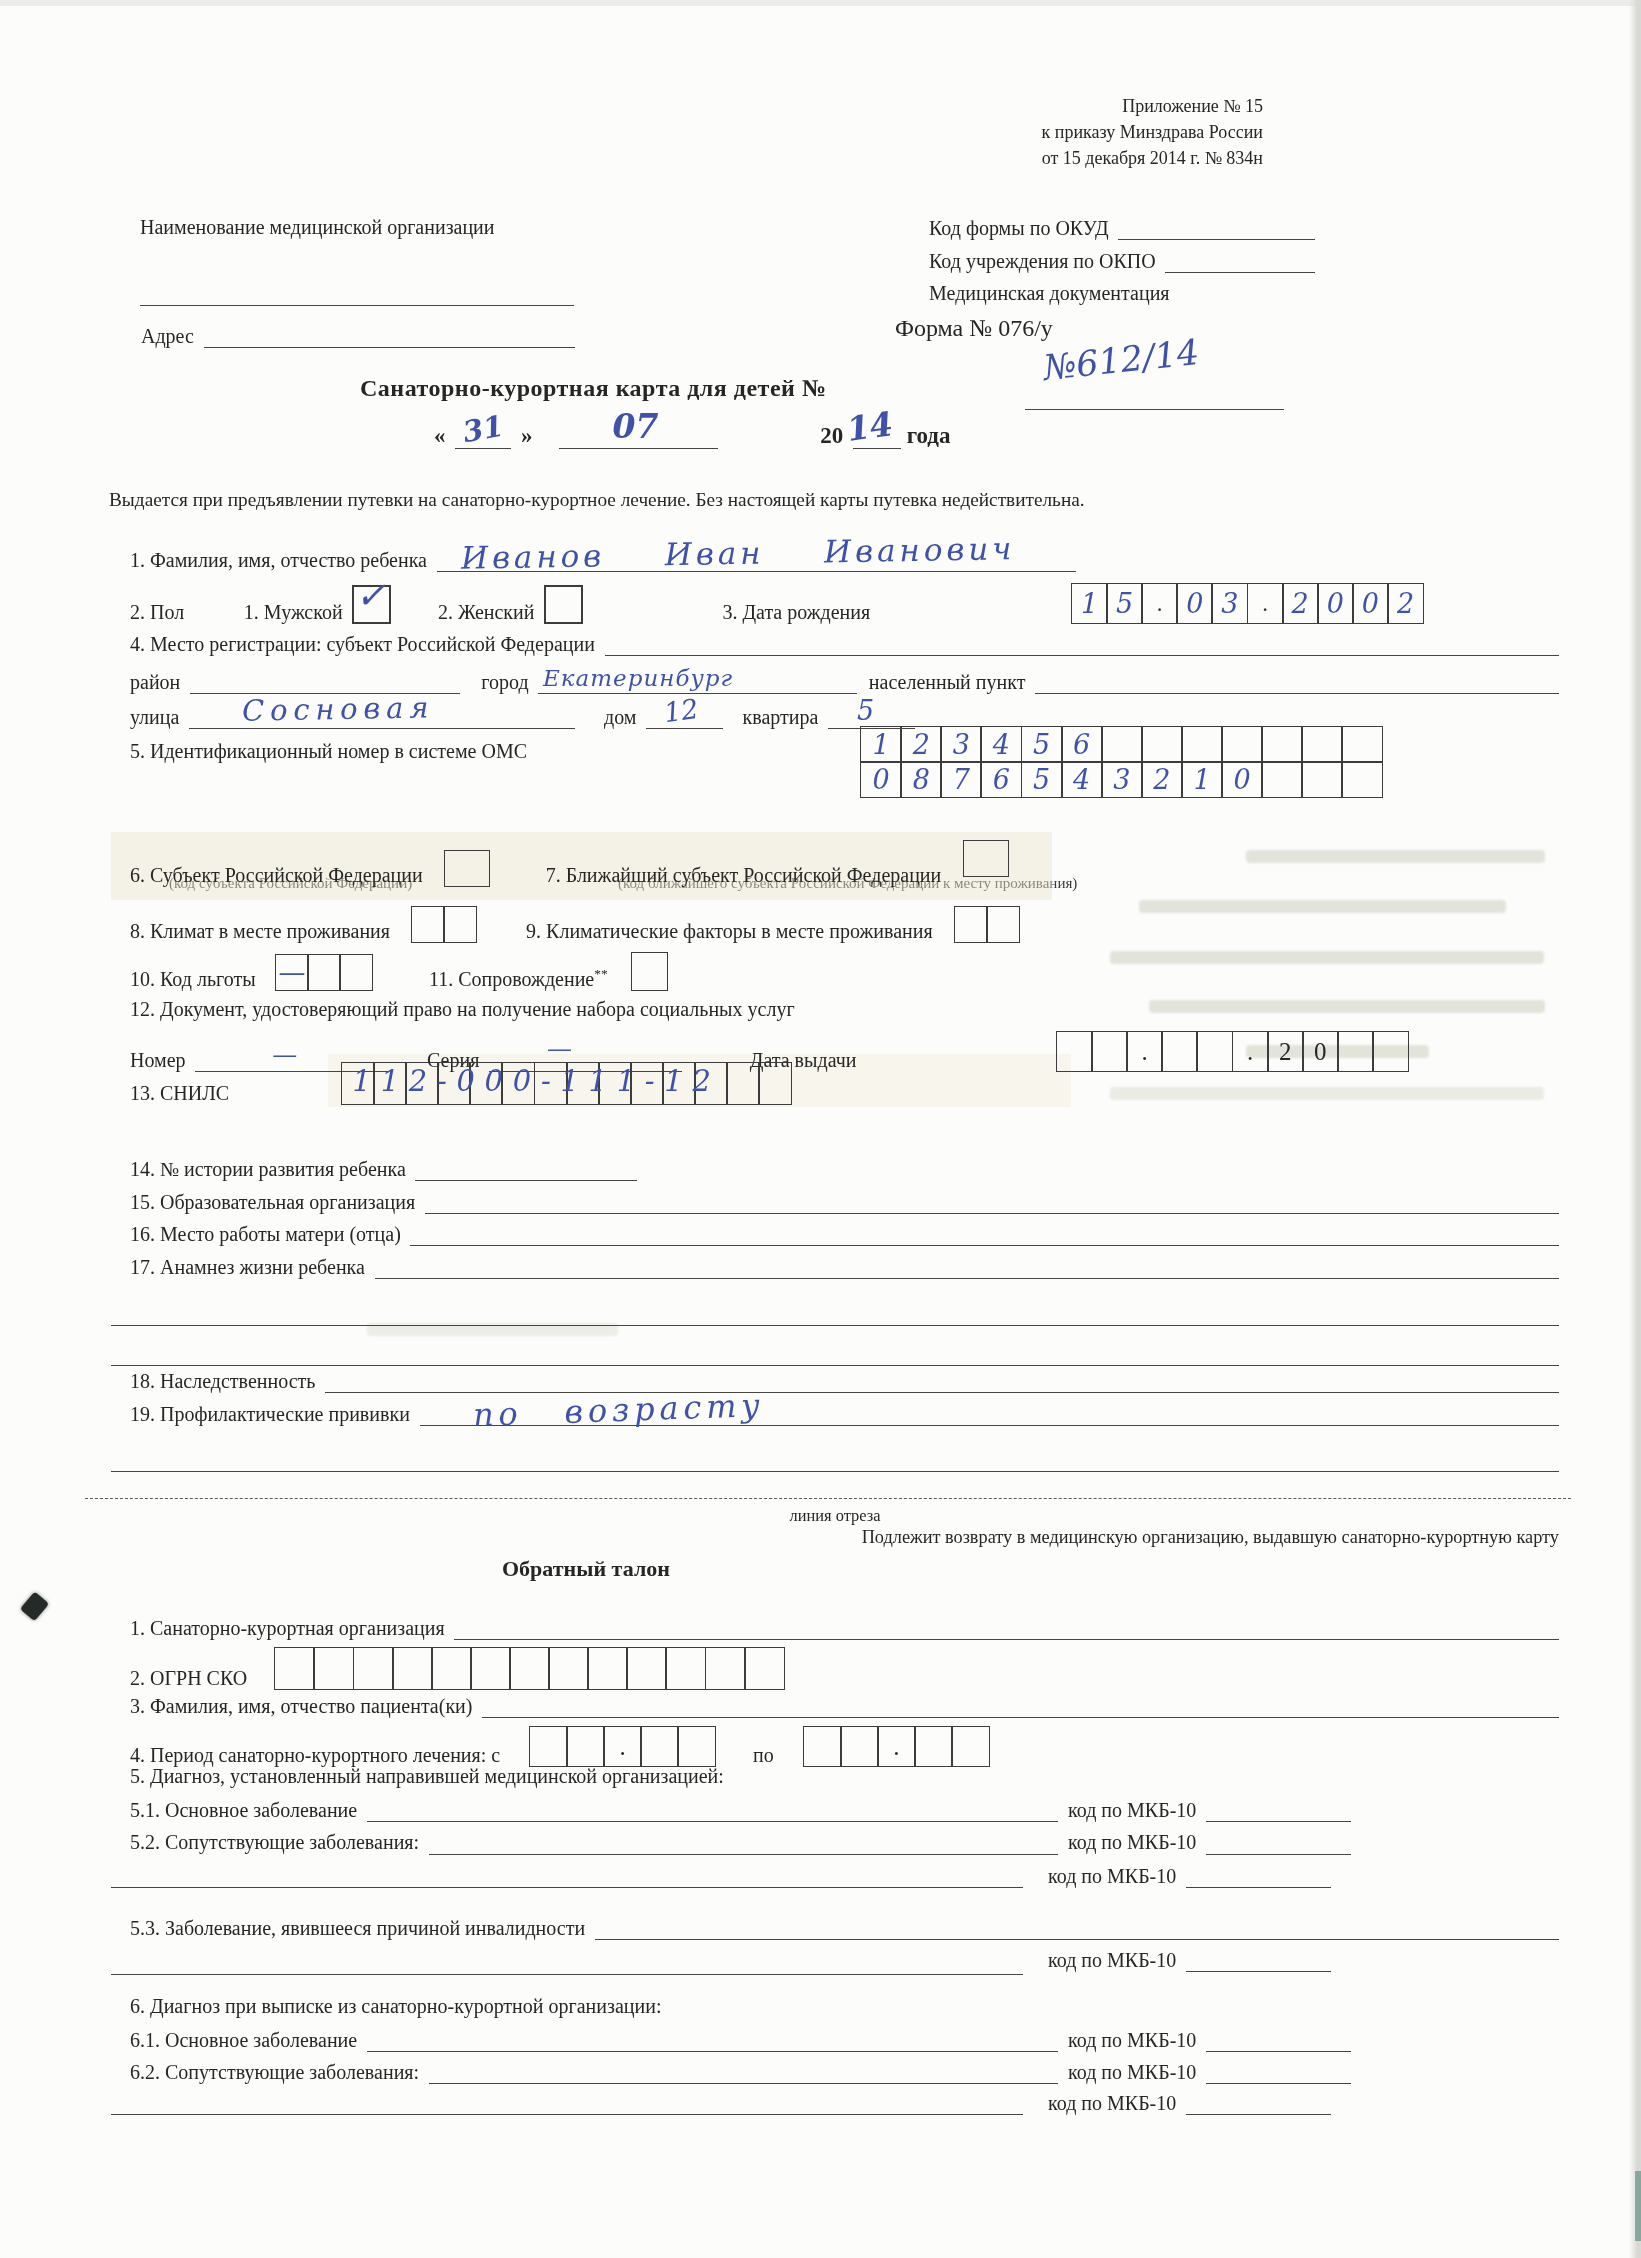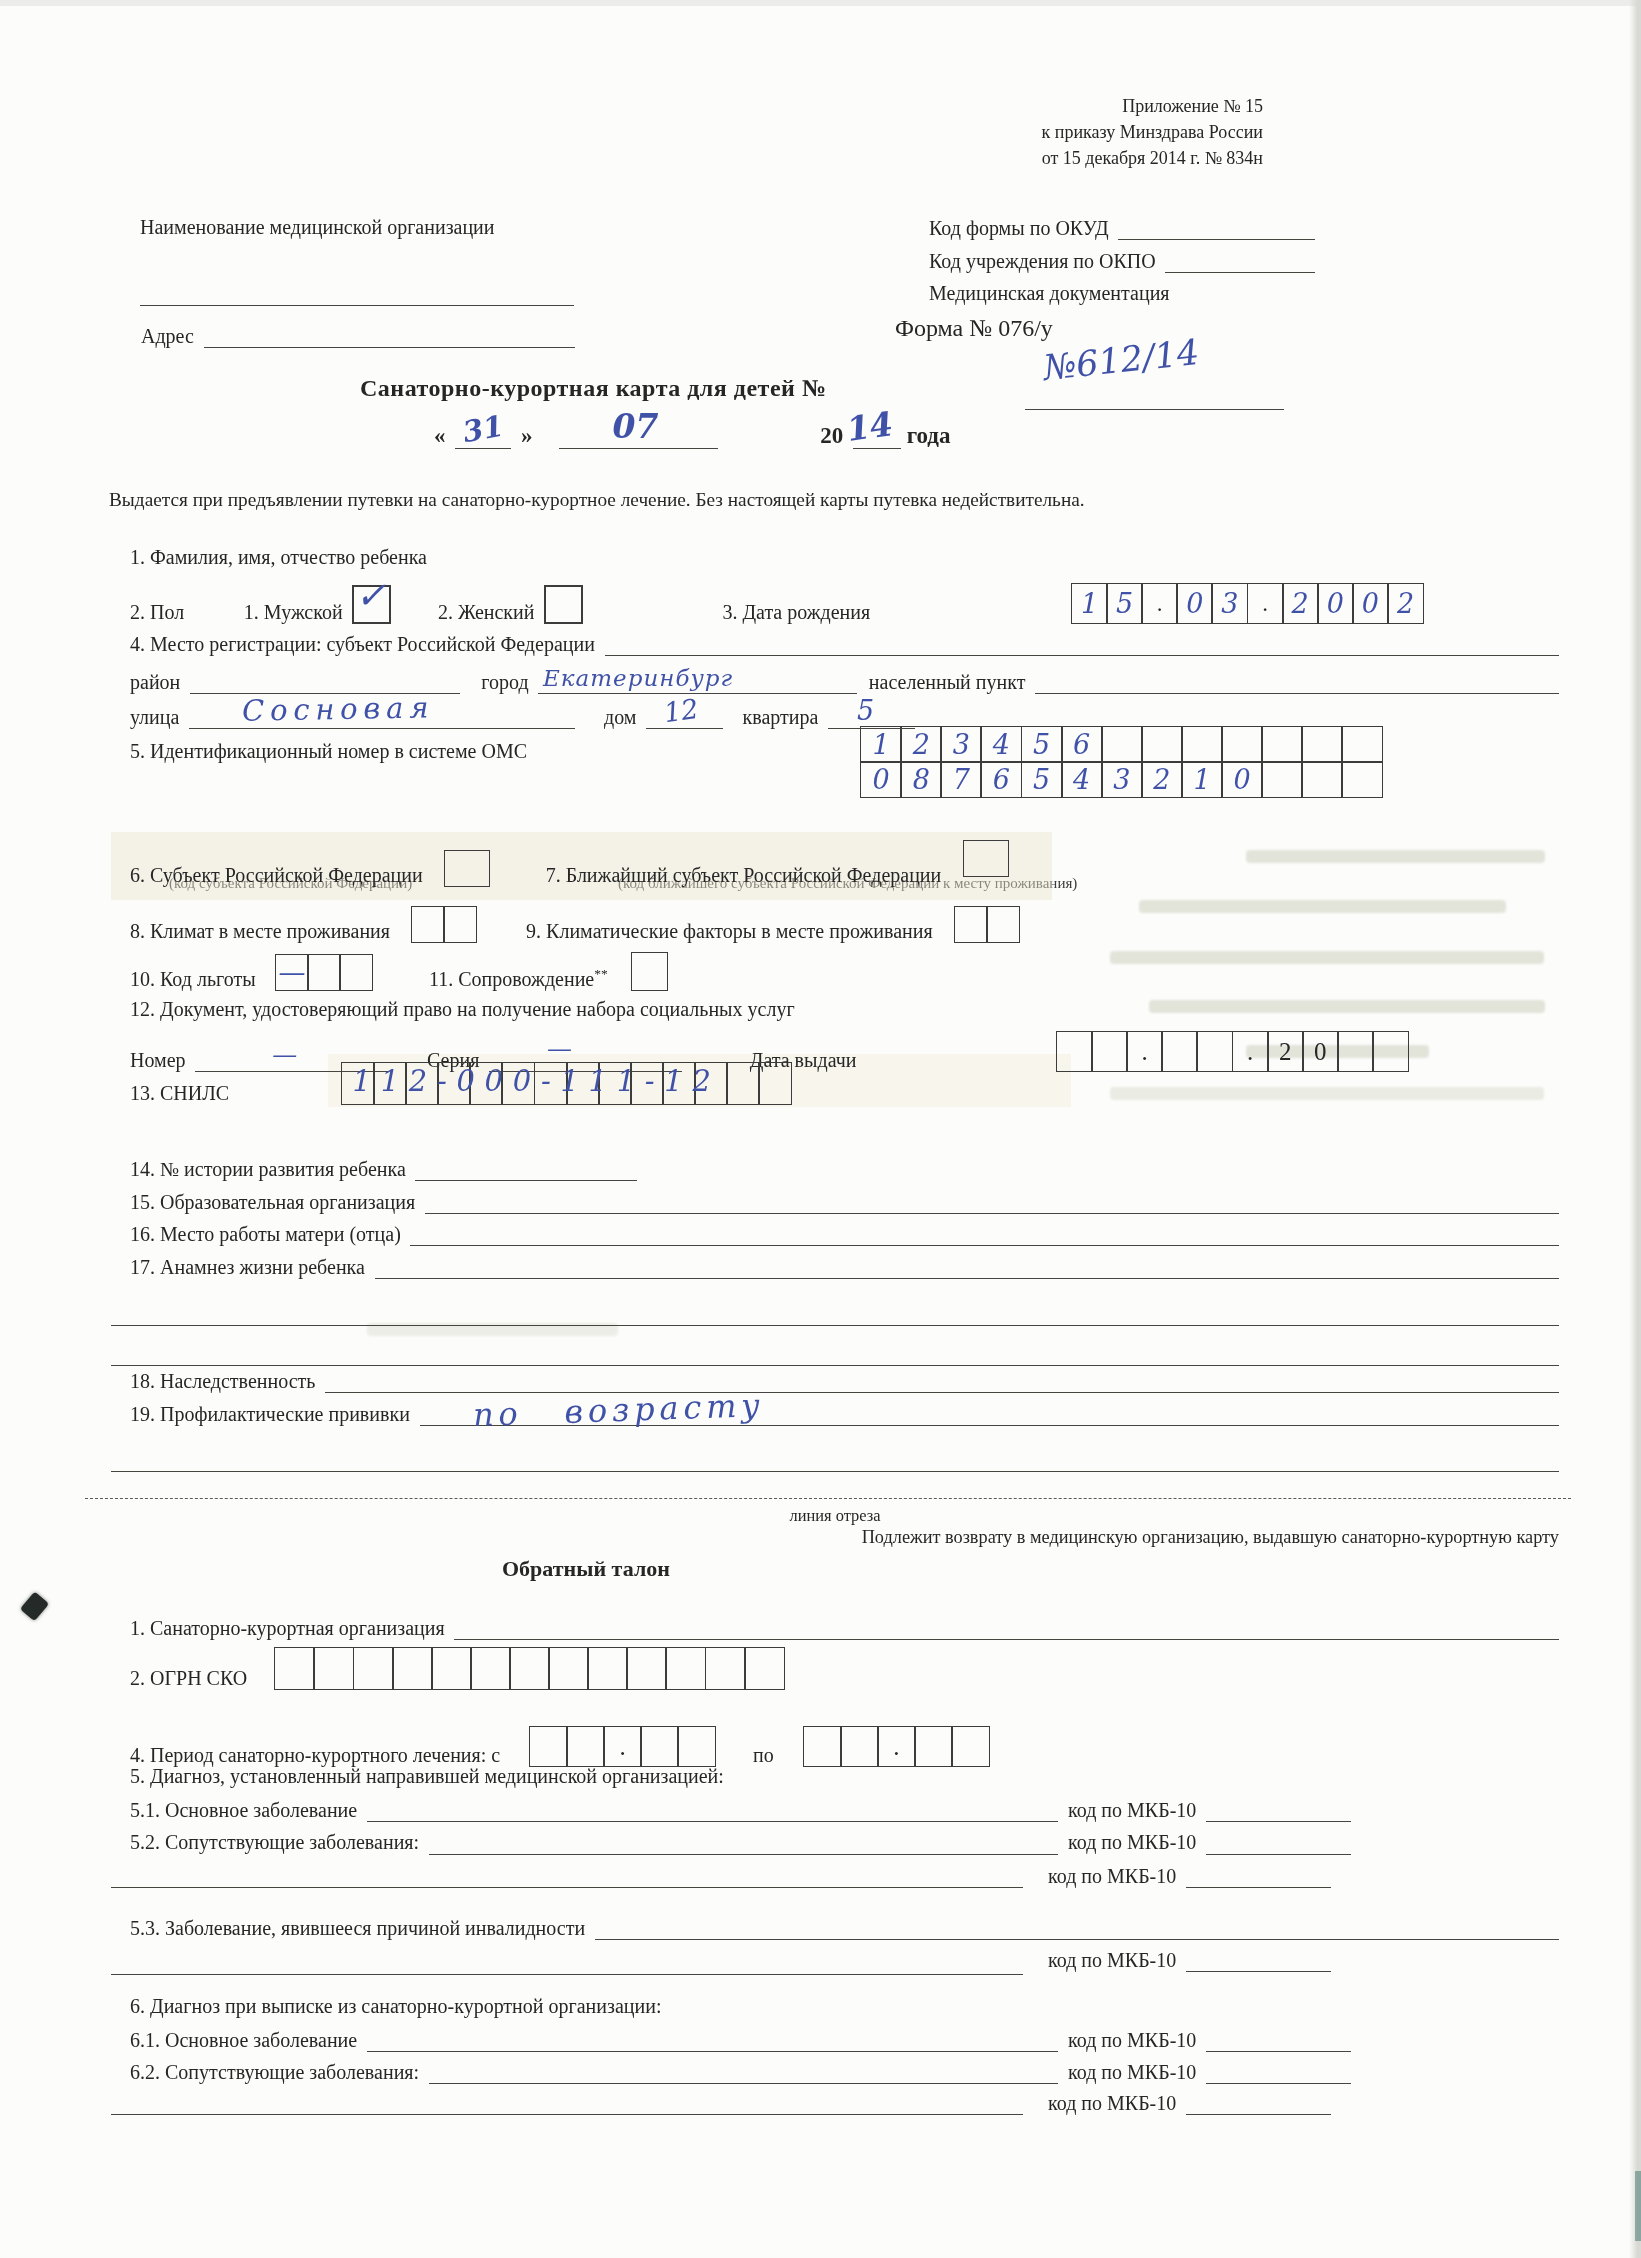--- a/index.html
+++ b/index.html
@@ -108,20 +108,23 @@
     <span class="ulbox" style="width:48px;">
       <span class="hw over" style="font-size:33px;left:-5.8px;transform:rotate(-8deg);">14</span>
     </span>
     <span style="margin-left:-3.9px;">года</span>
   </div>
 
   <div class="abs" style="top:489px;left:109px;font-size:19.3px;">Выдается при предъявлении путевки на санаторно-курортное лечение. Без настоящей карты путевка недействительна.</div>
 
   <div class="row" style="top:546px;left:130px;right:565px;">
     <span class="lbl">1. Фамилия, имя, отчество ребенка</span>
+    <span class="ul" style="position:relative;">
+      <span class="hw over" style="font-size:31px;left:24px;bottom:0;word-spacing:46px;letter-spacing:3.9px;transform:rotate(-1deg);">Иванов Иван Иванович</span>
+    </span>
   </div>
 
   <div class="row" style="top:583px;left:130px;right:217px;">
     <span class="lbl">2. Пол</span>
     <span class="lbl" style="margin-left:50px;">1. Мужской</span>
     <span class="checkbox">
       <span class="mark">✓</span>
     </span>
     <span class="lbl" style="margin-left:37px;">2. Женский</span>
     <span class="checkbox"></span>
@@ -342,20 +345,24 @@
         <span class="cell"></span>
         <span class="cell"></span>
         <span class="cell"></span>
         <span class="cell"></span>
         <span class="cell"></span>
         <span class="cell"></span>
         <span class="cell"></span>
         <span class="cell"></span>
       </span>
   </div>
+  <div class="row" style="top:1692px;left:130px;right:82px;">
+    <span class="lbl">3. Фамилия, имя, отчество пациента(ки)</span>
+    <span class="ul"></span>
+  </div>
   <div class="row" style="top:1726px;left:130px;">
     <span class="lbl">4. Период санаторно-курортного лечения: с</span>
     <span class="cells" style="--w:37px;--h:39px;margin-left:21px;">
         <span class="cell"></span>
         <span class="cell"></span>
         <span class="cell dot">.</span>
         <span class="cell"></span>
         <span class="cell"></span>
       </span>
     <span class="lbl" style="margin-left:27px;text-align:right;">по</span>

